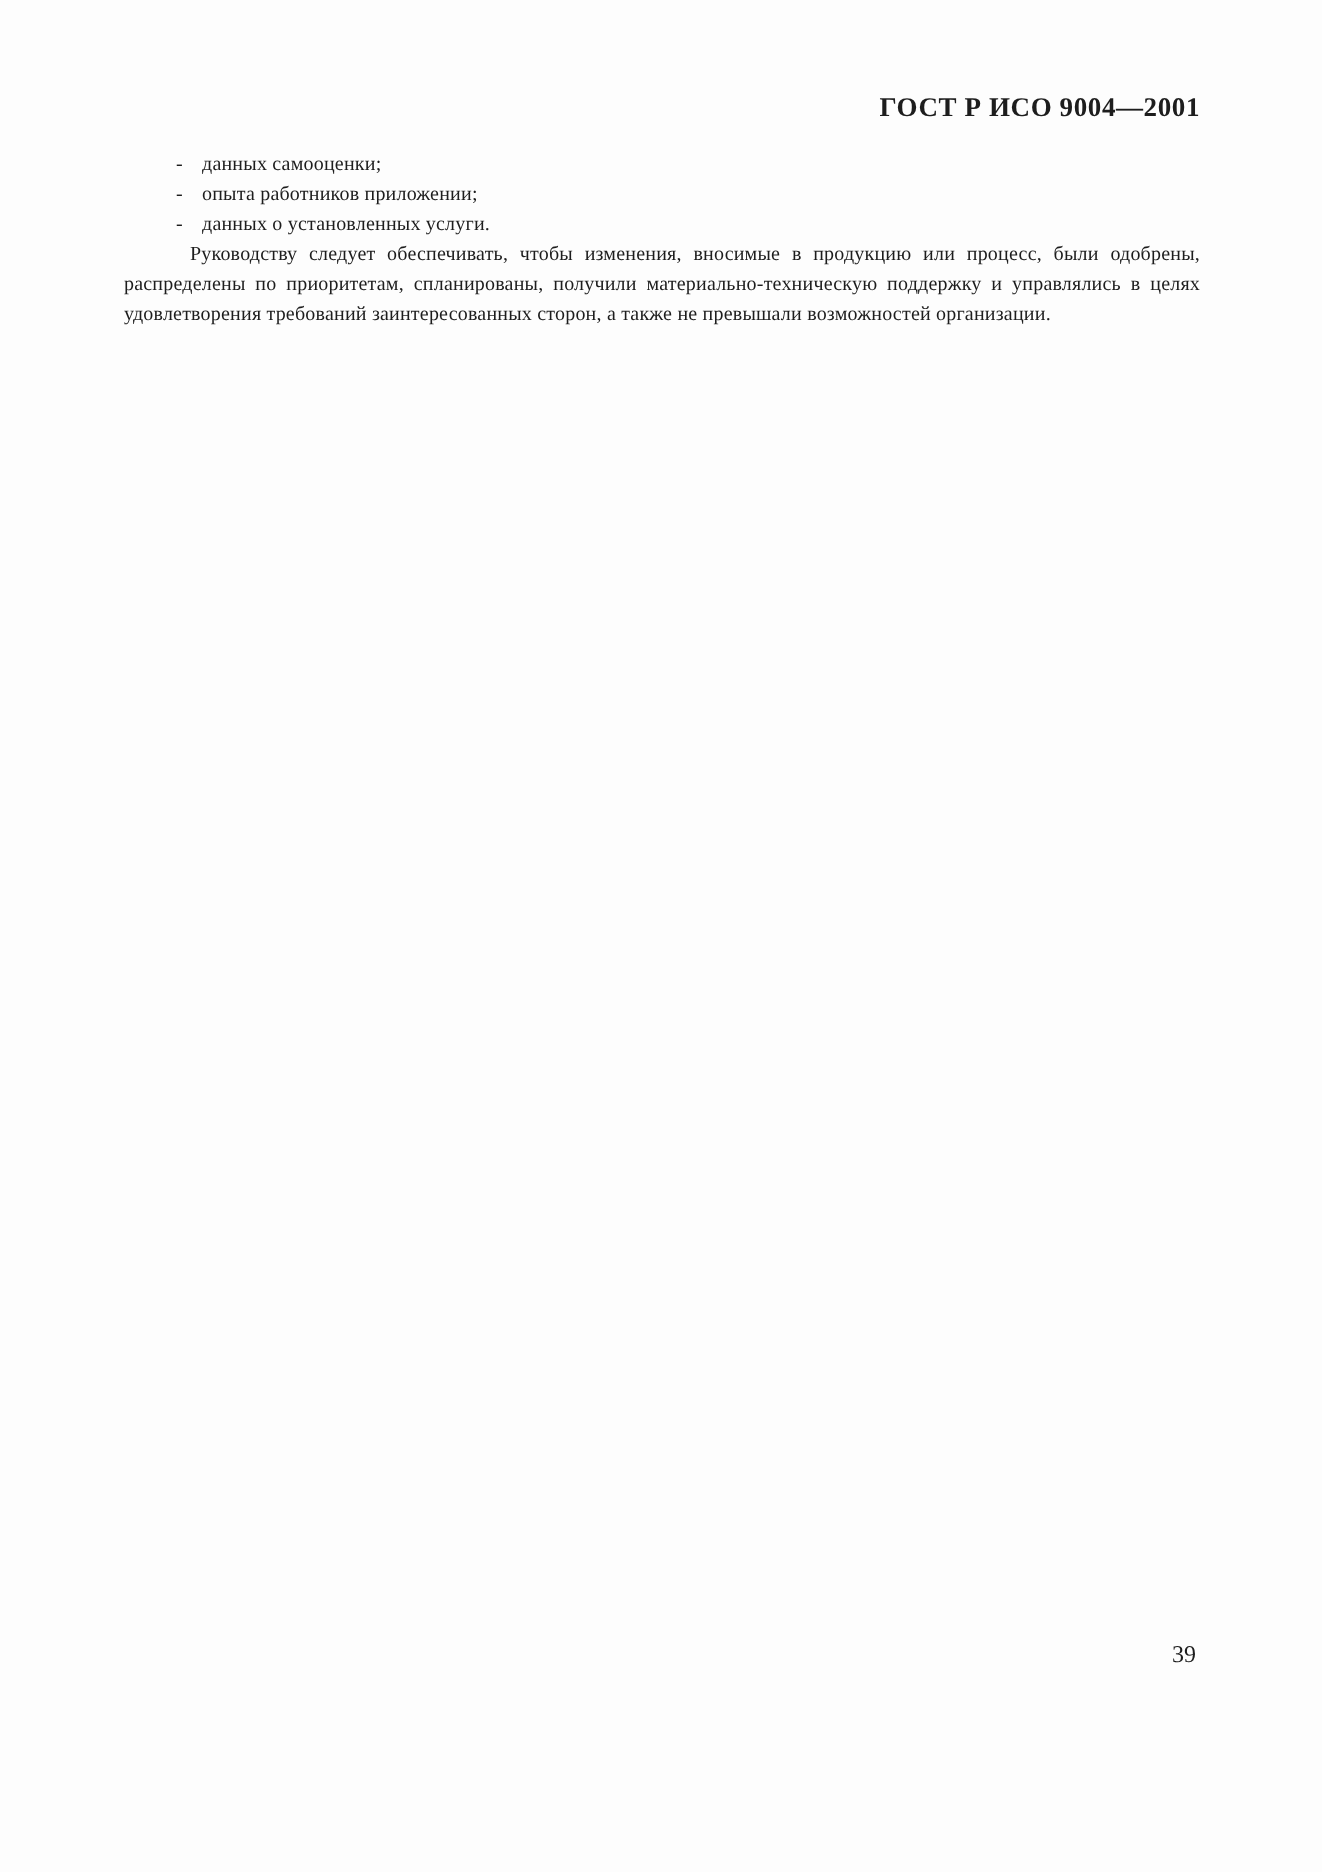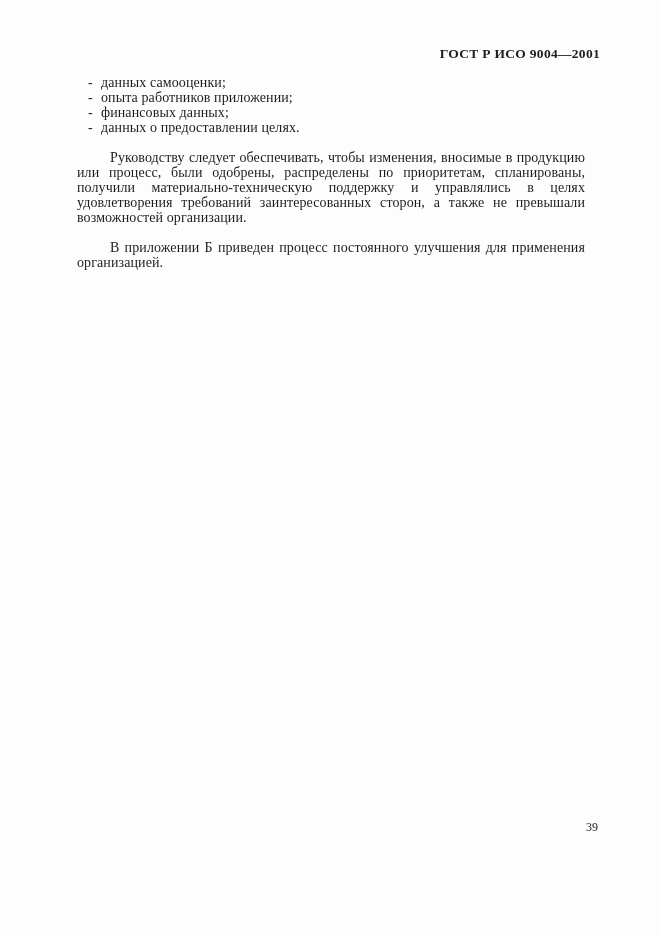--- a/index.html
+++ b/index.html
@@ -28,38 +28,38 @@
     font-size: 13.5px;
     letter-spacing: 0.3px;
     white-space: nowrap;
     text-align: right;
   }
   .content {
     position: absolute;
     left: 62px;
     top: 75px;
     width: 538px;
-    font-size: 14px;
+    font-size: 10px;
     line-height: 15px;
     letter-spacing: 0.1px;
   }
   .list {
     margin: 0;
     padding: 0;
   }
   .list-item {
     padding-left: 26px;
     white-space: nowrap;
   }
   .dash {
     display: inline-block;
     width: 13px;
   }
   .para {
-    margin: 15px;
+    margin: 0;
     text-align: justify;
     text-indent: 33px;
   }
   .page-number {
     position: absolute;
     top: 820px;
     left: 586px;
     font-size: 12px;
   }
 </style>
@@ -73,28 +73,24 @@
   <div class="content">
 
     <div class="list">
       <div class="list-item">
         <span class="dash">-</span><span>данных самооценки;</span>
       </div>
       <div class="list-item">
         <span class="dash">-</span><span>опыта работников приложении;</span>
       </div>
       <div class="list-item">
-        <span class="dash">-</span><span>финансовых данных;</span>
-      </div>
-      <div class="list-item">
-        <span class="dash">-</span><span>данных о предоставлении целях.</span>
+        <span class="dash">-</span><span>данных о установленных услуги.</span>
       </div>
     </div>
 
     <p class="para">Руководству следует обеспечивать, чтобы изменения, вносимые в продукцию или процесс, были одобрены, распределены по приоритетам, спланированы, получили материально-техническую поддержку и управлялись в целях удовлетворения требований заинтересованных сторон, а также не превышали возможностей организации.</p>
 
-    <p class="para">В приложении Б приведен процесс постоянного улучшения для применения организацией.</p>
 
   </div>
 
   <div class="page-number">39</div>
 
 </div>
 
 </body></html>

